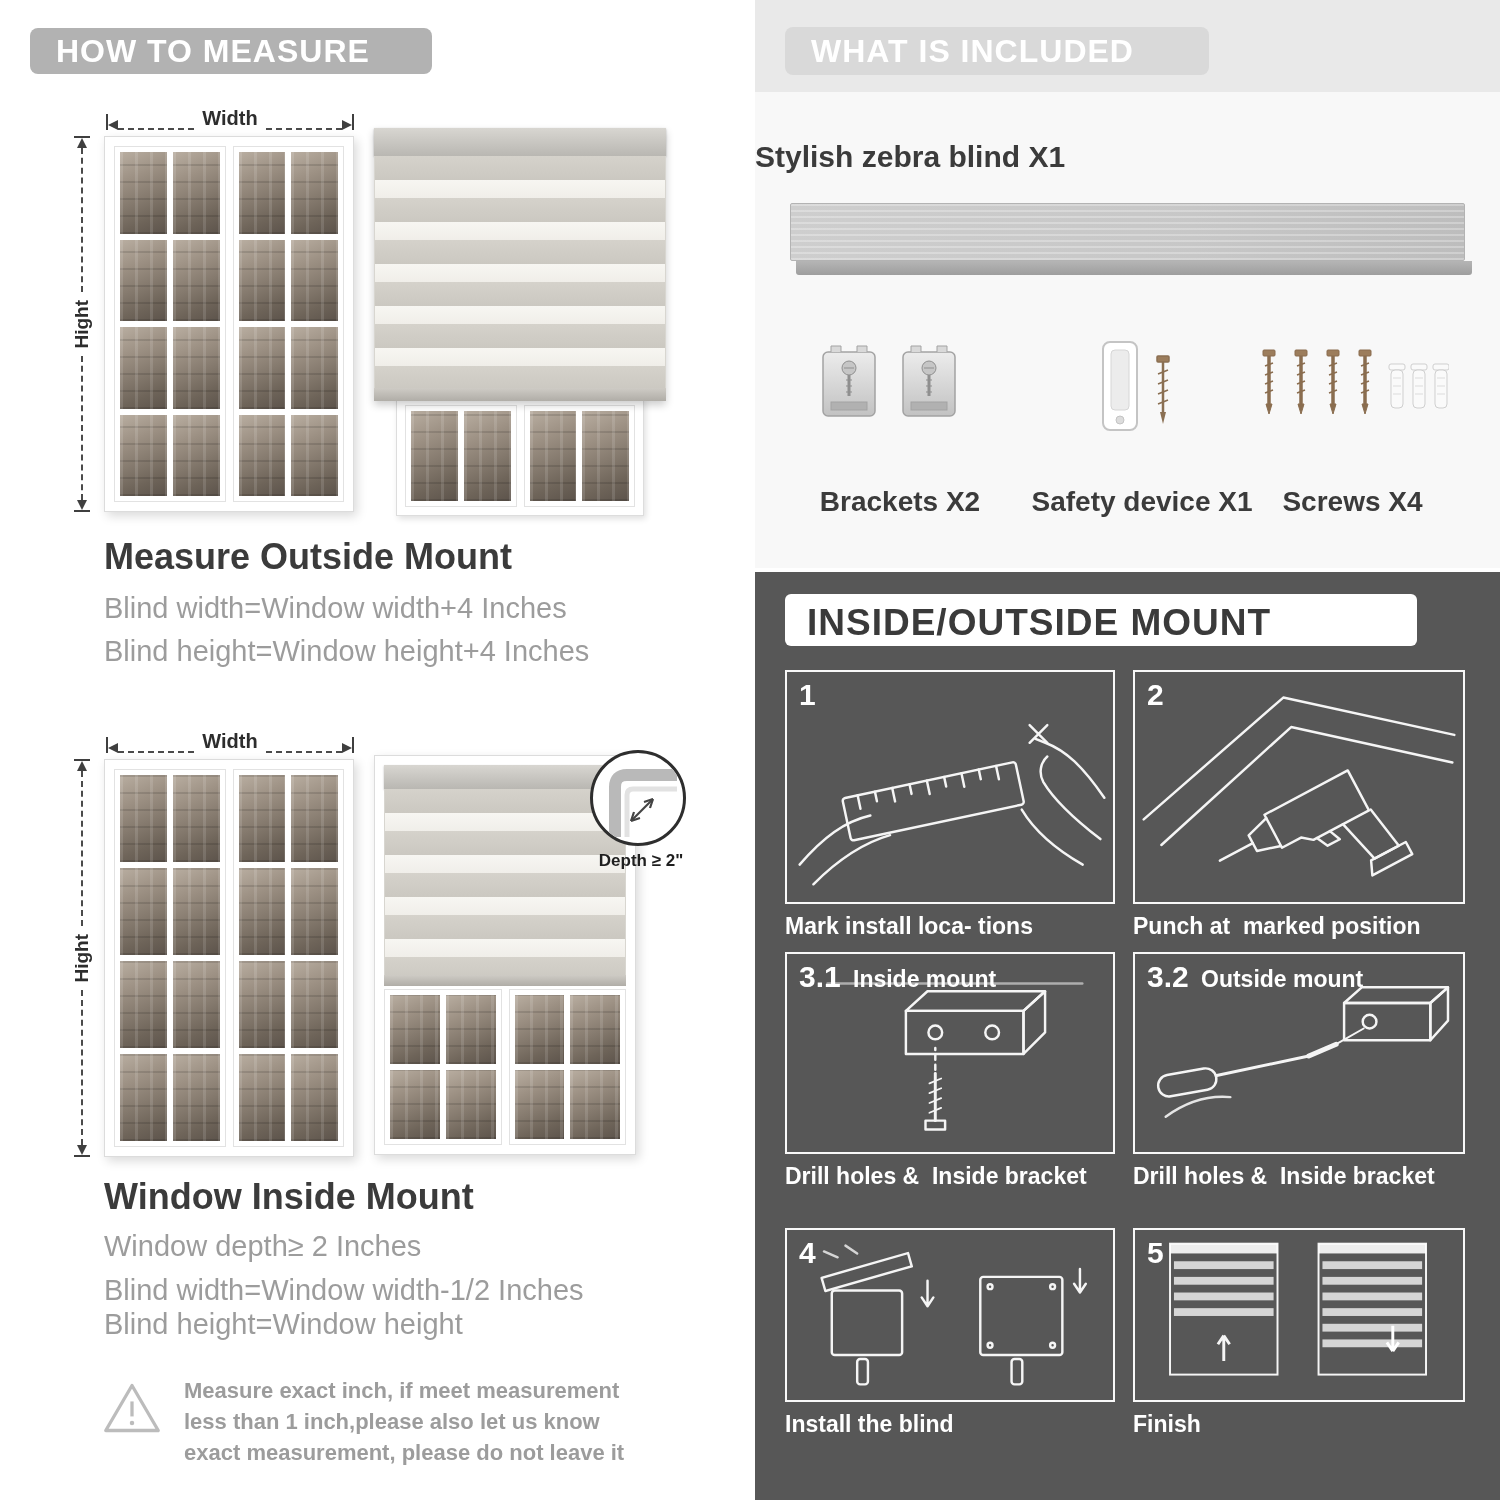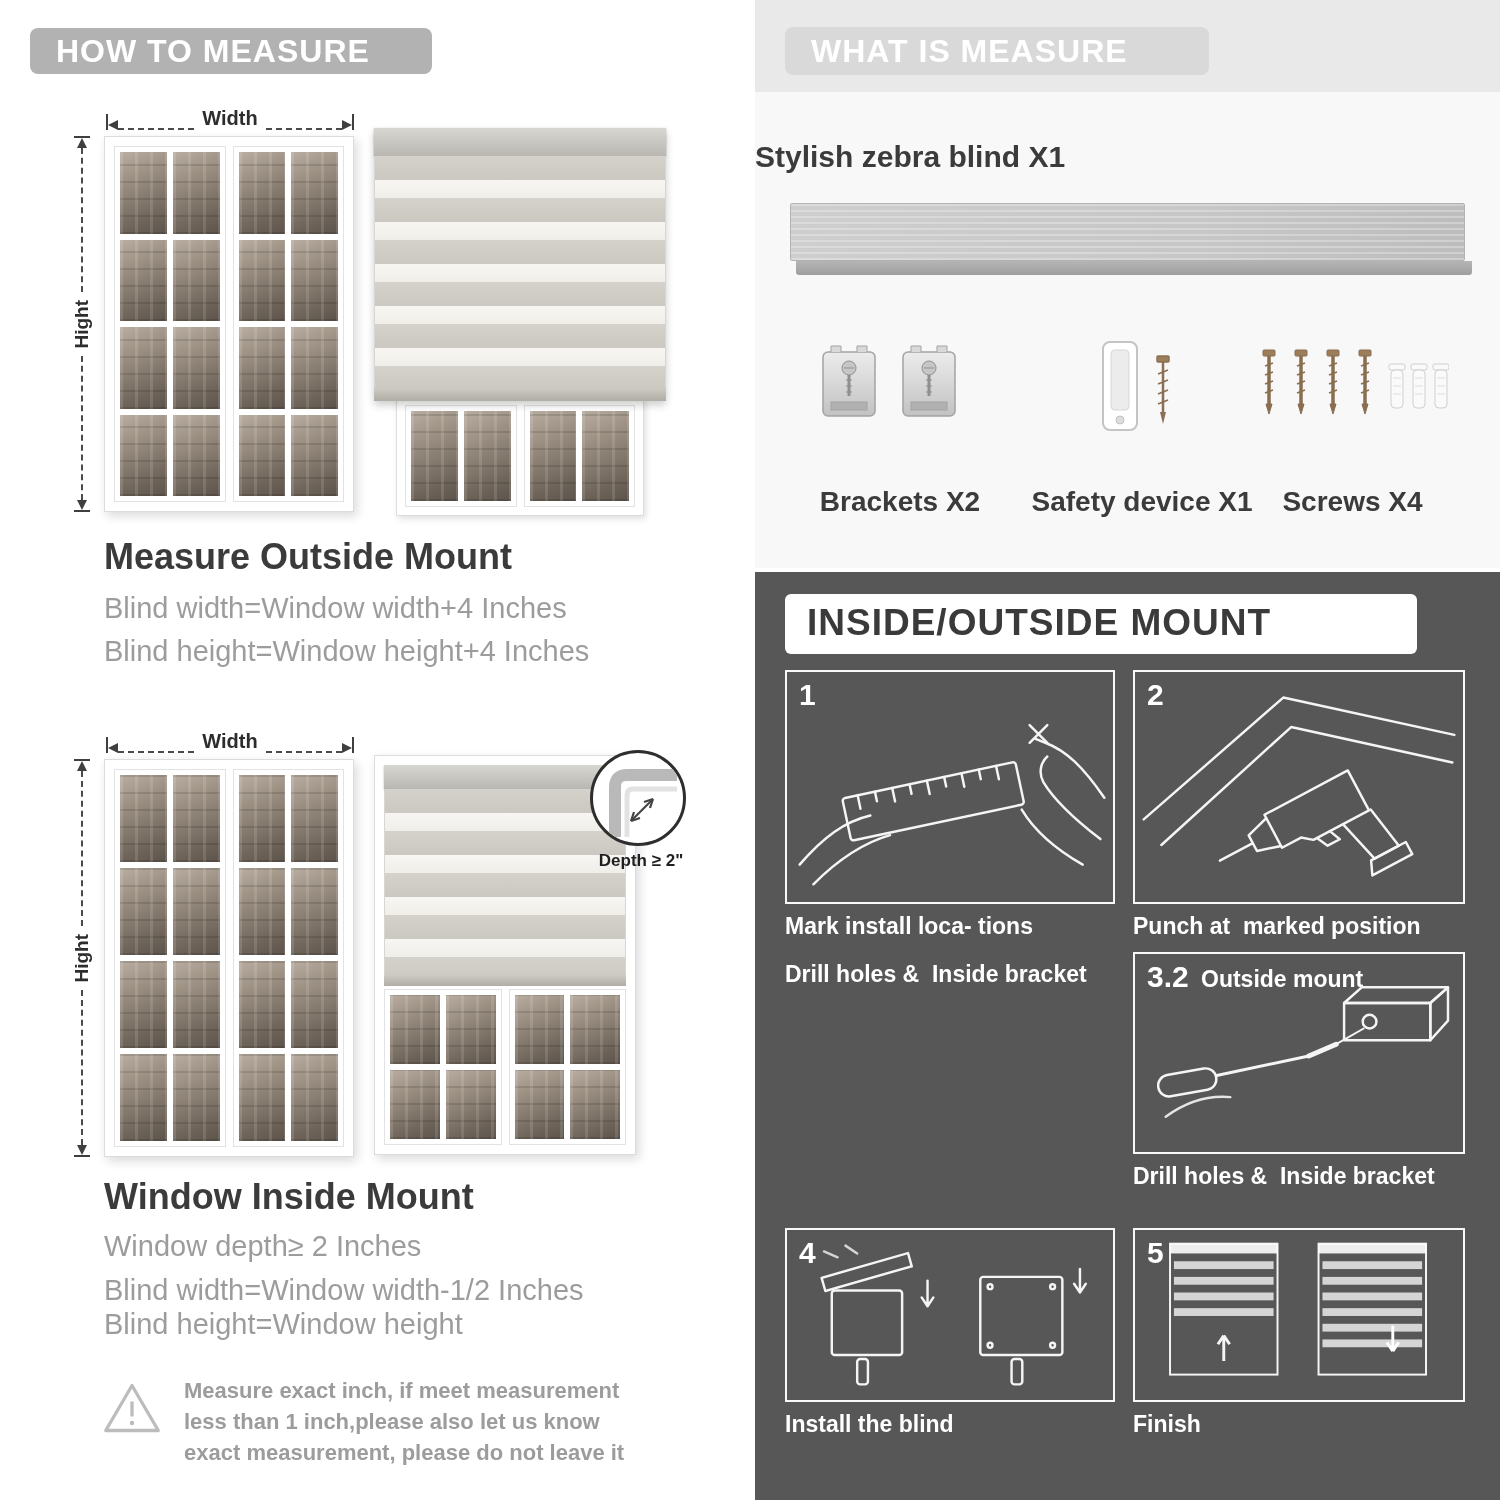--- a/index.html
+++ b/index.html
@@ -242,21 +242,21 @@
       <svg viewBox="0 0 64 58" width="60" height="56">
         <path d="M32 5 L60 53 H4 Z" fill="none" stroke="#bcbcbc" stroke-width="3.5" stroke-linejoin="round"></path>
         <line x1="32" y1="22" x2="32" y2="38" stroke="#bcbcbc" stroke-width="3.5"></line>
         <circle cx="32" cy="45" r="2.4" fill="#bcbcbc"></circle>
       </svg>
     </div>
     <div class="note-text" style="left:184px;top:1376px;width:475px;">Measure exact inch, if meet measurement less than 1 inch,please also let us know exact measurement, please do not leave it</div>
   </section>
 
   <section class="sec-top-right">
-    <div class="banner banner-light" style="left:30px;top:27px;width:398px;height:48px;">WHAT IS MEASURE</div>
+    <div class="banner banner-light" style="left:30px;top:27px;width:398px;height:48px;">WHAT IS INCLUDED</div>
 
     <div class="card">
       <div class="blind-label">Stylish zebra blind X1</div>
       <div class="blind-bar"></div>
       <div class="bar-lip"></div>
 
       <div class="parts-icons" style="left:62px;top:250px;gap:16px;">
         <svg width="64" height="86" viewBox="0 0 64 86">
           <defs>
               <linearGradient id="mg1" x1="0" y1="0" x2="0" y2="1">
@@ -337,21 +337,21 @@
         </svg>
       </div>
 
       <div class="part-label" style="left:40px;top:394px;width:210px;">Brackets X2</div>
       <div class="part-label" style="left:262px;top:394px;width:250px;">Safety device X1</div>
       <div class="part-label" style="left:505px;top:394px;width:185px;">Screws X4</div>
     </div>
   </section>
 
   <section class="sec-bottom-right">
-    <div class="banner banner-white" style="left:30px;top:22px;width:610px;height:60px;">INSIDE/OUTSIDE MOUNT</div>
+    <div class="banner banner-white" style="left:30px;top:22px;width:610px;height:52px;">INSIDE/OUTSIDE MOUNT</div>
 
     <div class="step" style="left:30px;top:98px;width:330px;">
       <div class="panel" style="height:234px;">
         <svg viewBox="0 0 330 234">
           <g stroke="#f5f5f5" stroke-width="2.5" fill="none" stroke-linecap="round" stroke-linejoin="round">
             <g transform="rotate(-12 165 130)">
               <rect x="58" y="106" width="180" height="44" rx="3"></rect>
               <line x1="74" y1="106" x2="74" y2="120"></line>
                 <line x1="92" y1="106" x2="92" y2="116"></line>
               <line x1="110" y1="106" x2="110" y2="120"></line>
@@ -390,20 +390,38 @@
               <path d="M176 164 l6 12 h14 l-5 -12"></path>
             </g>
           </g>
         </svg>
         <span class="num">2</span>
       </div>
       <div class="caption">Punch at  marked position</div>
     </div>
 
     <div class="step" style="left:30px;top:380px;width:330px;">
+      <div class="panel" style="height:202px;">
+        <svg viewBox="0 0 330 202">
+          <g stroke="#f5f5f5" stroke-width="2.5" fill="none" stroke-linecap="round" stroke-linejoin="round">
+            <path d="M40 30 H300" opacity="0.55"></path>
+            <path d="M120 58 H240 L262 38 H142 Z"></path>
+            <rect x="120" y="58" width="120" height="44"></rect>
+            <path d="M240 58 L262 38 V80 L240 102 Z"></path>
+            <circle cx="150" cy="80" r="7"></circle>
+              <circle cx="208" cy="80" r="7"></circle>
+            <line x1="150" y1="170" x2="150" y2="122" stroke-width="3"></line>
+            <path d="M144 162 l12 -5 M144 152 l12 -5 M144 142 l12 -5 M144 132 l12 -5" stroke-width="1.8"></path>
+            <rect x="140" y="170" width="20" height="9"></rect>
+            <line x1="150" y1="118" x2="150" y2="96" stroke-dasharray="5 5"></line>
+          </g>
+        </svg>
+        <span class="num">3.1</span>
+        <span class="inner-label">Inside mount</span>
+      </div>
       <div class="caption">Drill holes &amp;  Inside bracket</div>
     </div>
 
     <div class="step" style="left:378px;top:380px;width:332px;">
       <div class="panel" style="height:202px;">
         <svg viewBox="0 0 332 202">
           <g stroke="#f5f5f5" stroke-width="2.5" fill="none" stroke-linecap="round" stroke-linejoin="round">
             <path d="M212 50 H300 L318 34 H230 Z"></path>
             <rect x="212" y="50" width="88" height="38"></rect>
             <path d="M300 50 L318 34 V68 L300 88 Z"></path>

